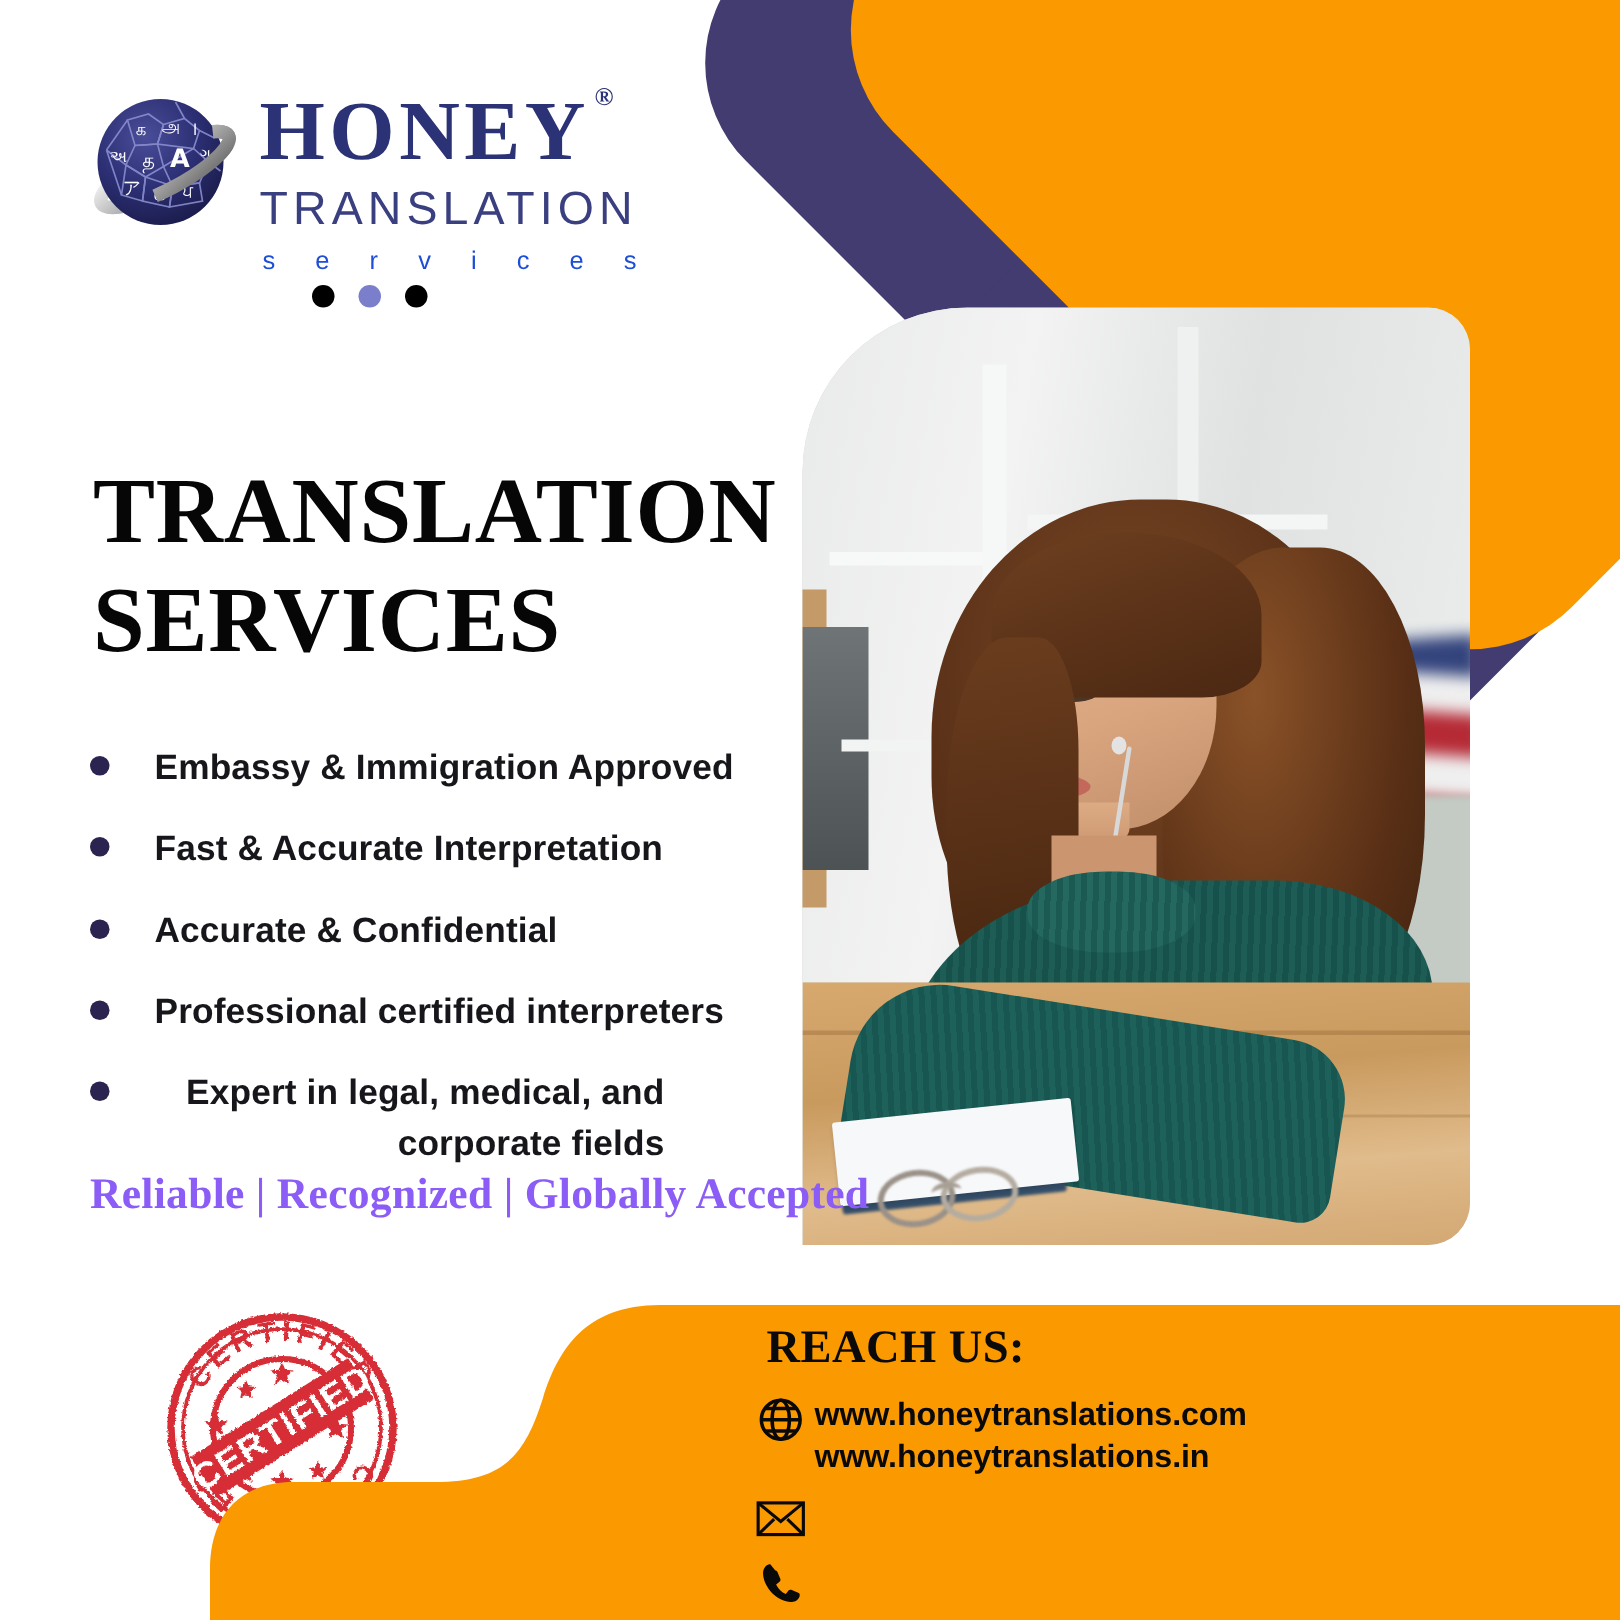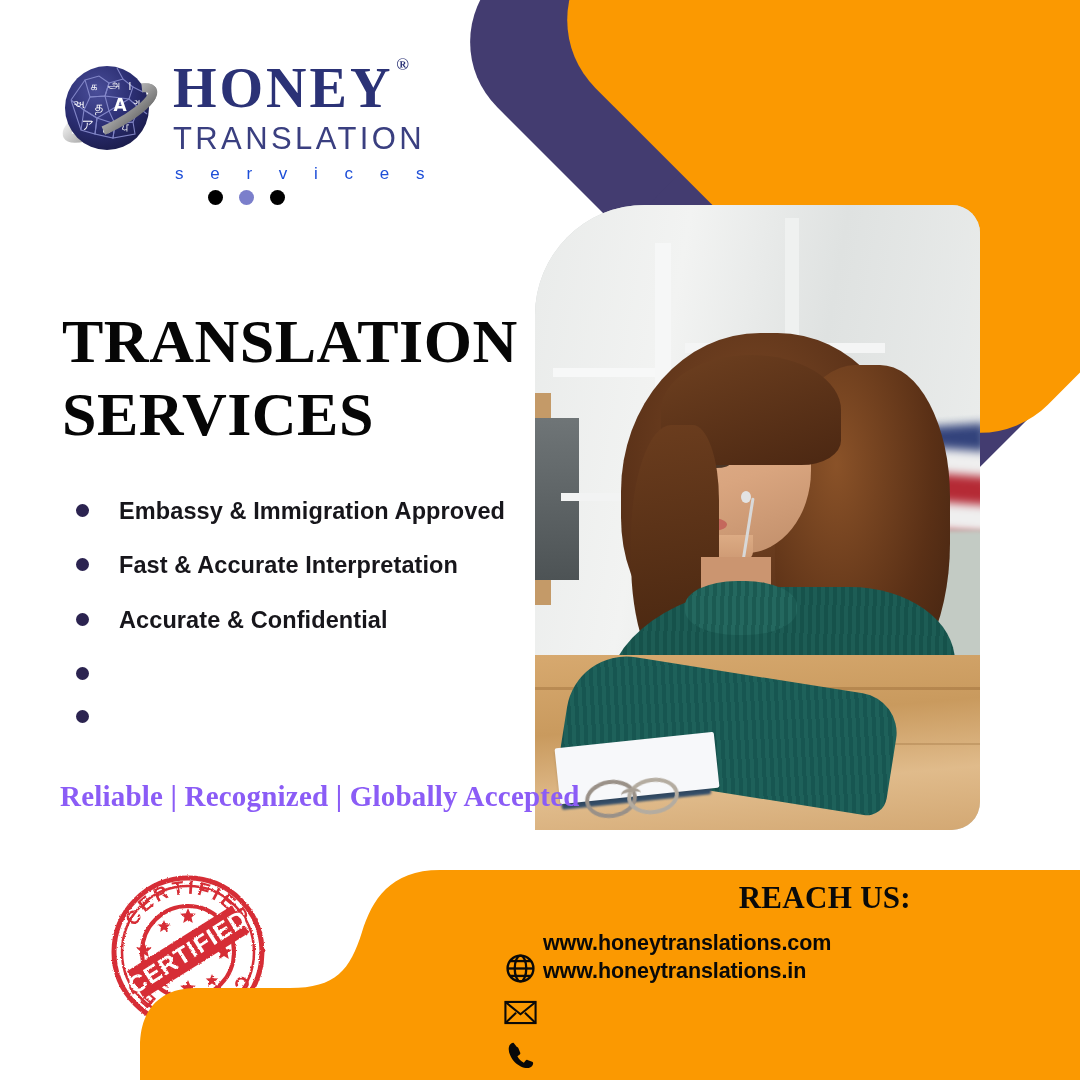--- a/index.html
+++ b/index.html
@@ -130,40 +130,40 @@
 
   
   #interp{position:absolute;left:62px;top:238px;
     font-family:"Liberation Serif",serif;font-weight:400;font-size:62px;
     color:#0c0c0c;line-height:1;letter-spacing:.5px;}
   #maintitle{position:absolute;left:62px;top:305px;
     font-family:"Liberation Serif",serif;font-weight:700;font-size:62px;
     color:#060606;line-height:1.17;letter-spacing:.5px;}
 
   
-  #bullets{position:absolute;left:76px;top:494px;width:470px;text-align:right;}
+  #bullets{position:absolute;left:60px;top:494px;width:470px;text-align:right;}
   .bullet-row{display:flex;align-items:flex-start;margin-bottom:20px;}
   .bdot{width:13px;height:13px;border-radius:50%;background:#2B2350;
     margin-top:10px;margin-right:30px;flex:0 0 auto;}
   .btxt{font-family:"Liberation Sans",sans-serif;font-weight:700;font-size:23.5px;
     color:#17161b;line-height:1.46;letter-spacing:.1px;}
 
   #tagline{position:absolute;left:60px;top:780px;
     font-family:"Liberation Serif",serif;font-weight:700;font-size:29px;
     color:#8b5cf6;letter-spacing:.2px;}
 
   
   #stamp{position:absolute;left:108px;top:872px;width:160px;height:160px;}
 
   
   #contact-panel{position:absolute;left:140px;top:870px;width:940px;height:210px;}
   #contact-text{position:absolute;left:497px;top:880px;width:560px;}
   #reach-head{font-family:"Liberation Serif",serif;font-weight:700;font-size:31px;
-    color:#0a0a0a;text-align:right;width:400px;margin-left:14px;letter-spacing:.3px;}
-  .crow{display:flex;align-items:flex-end;margin-top:14px;}
+    color:#0a0a0a;text-align:left;width:400px;margin-left:14px;letter-spacing:.3px;}
+  .crow{display:flex;align-items:flex-start;margin-top:14px;}
   .cicon{width:46px;flex:0 0 auto;display:flex;justify-content:center;align-items:center;}
   .ctxt{font-family:"Liberation Sans",sans-serif;font-weight:700;font-size:21.5px;
     color:#090909;line-height:1.28;letter-spacing:-.1px;}
   .ctxt.phone{font-size:23px;letter-spacing:.3px;}
 </style>
 </head>
 <body>
 
 <div id="poster">
 
@@ -279,23 +279,25 @@
     <div class="bullet-row">
       <div class="bdot"></div>
       <div class="btxt">Fast &amp; Accurate Interpretation</div>
     </div>
     <div class="bullet-row">
       <div class="bdot"></div>
       <div class="btxt">Accurate &amp; Confidential</div>
     </div>
     <div class="bullet-row">
       <div class="bdot"></div>
-    </div>
-    <div class="bullet-row">
-      <div class="bdot"></div>
+      <div class="btxt">Professional certified interpreters</div>
+    </div>
+    <div class="bullet-row">
+      <div class="bdot"></div>
+      <div class="btxt" style="max-width:340px">Expert in legal, medical, and corporate fields</div>
     </div>
   </div>
 
   <div id="tagline">Reliable  |  Recognized | Globally Accepted</div>
 
   <svg id="stamp" viewBox="0 0 160 160">
     <defs>
       <path id="arcTop" d="M 22,80 A 58,58 0 0 1 138,80"></path>
       <path id="arcBot" d="M 136,80 A 56,56 0 0 1 24,80"></path>
       <path id="arcDiag" d="M 38,104 L 120,52"></path>

